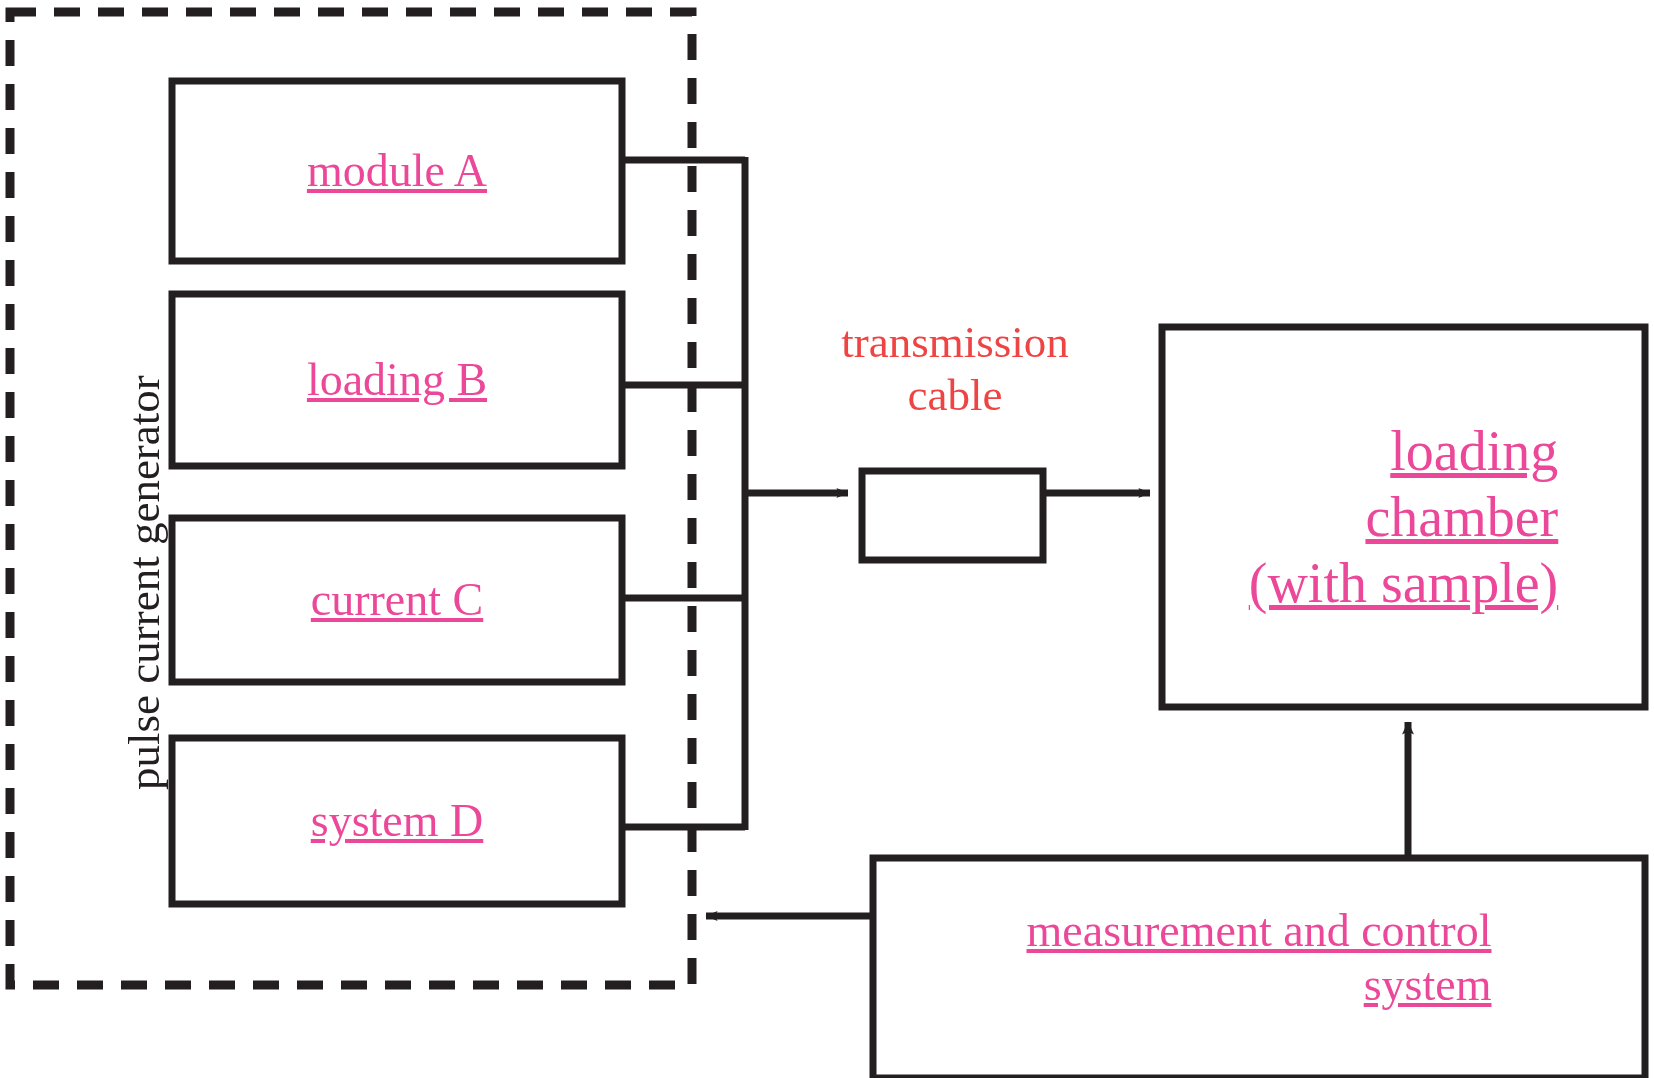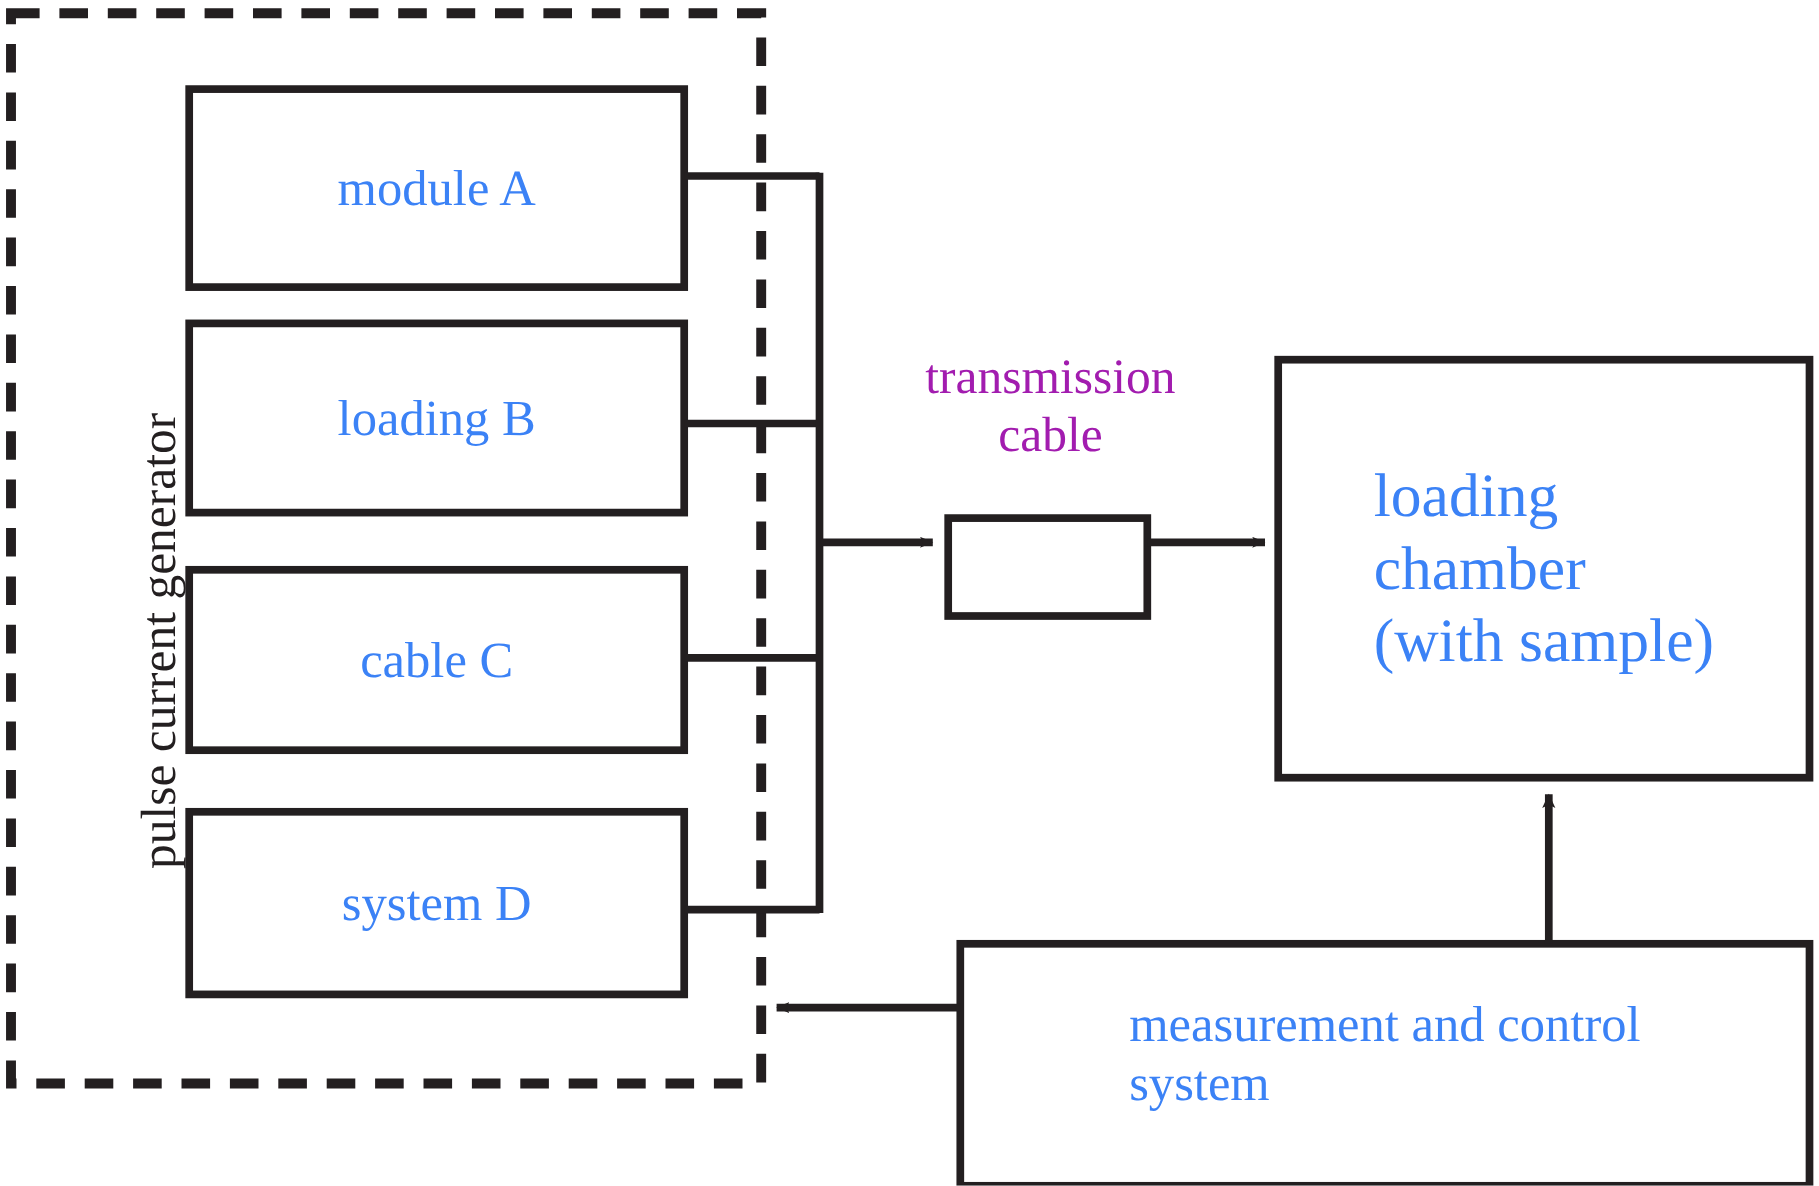--- a/index.html
+++ b/index.html
@@ -21,36 +21,37 @@
     left: 0;
     top: 0;
     width: 1654px;
     height: 1078px;
   }
   .box-label {
     position: absolute;
     display: flex;
     align-items: center;
     justify-content: center;
-    text-align: left;
-    color: #3b82f6;
+    text-align: right;
+    color: #ec4899;
     line-height: 1.18;
     pointer-events: none;
     white-space: pre-line;
+    text-decoration: underline;
   }
   .group-label {
     position: absolute;
     color: #231f20;
     white-space: nowrap;
     transform-origin: 0 0;
     pointer-events: none;
   }
   .free-label {
     position: absolute;
-    color: #a21caf;
+    color: #ef4444;
     text-align: center;
     line-height: 1.18;
     white-space: pre-line;
     pointer-events: none;
   }
   .hit {
     position: absolute;
     background: transparent;
   }
 </style>
@@ -98,21 +99,21 @@
 
     <path d="M1408,858 L1408,722" fill="none" stroke="#231f20" stroke-width="7" marker-end="url(#arrowUpM)"></path>
 
     <path d="M873,916 L706,916" fill="none" stroke="#231f20" stroke-width="7" marker-end="url(#arrowLeftM)"></path>
   </svg>
 
   <div class="group-label" style="left:118px; top:790px; transform: rotate(-90deg); font-size:45px;">pulse current generator</div>
 
   <div class="box-label" style="left:172px; top:81px; width:450px; height:180px; font-size:46px;">module A</div>
   <div class="box-label" style="left:172px; top:294px; width:450px; height:172px; font-size:46px;">loading B</div>
-  <div class="box-label" style="left:172px; top:518px; width:450px; height:164px; font-size:46px;">cable C</div>
+  <div class="box-label" style="left:172px; top:518px; width:450px; height:164px; font-size:46px;">current C</div>
   <div class="box-label" style="left:172px; top:738px; width:450px; height:166px; font-size:46px;">system D</div>
 
   <div class="free-label" style="left:760px; top:316px; width:390px; font-size:45px;">transmission
 cable</div>
 
   <div class="box-label" style="left:1162px; top:327px; width:483px; height:380px; font-size:56px;">loading
 chamber
 (with sample)</div>
 
   <div class="box-label" style="left:873px; top:858px; width:772px; height:200px; font-size:46px;">measurement and control

